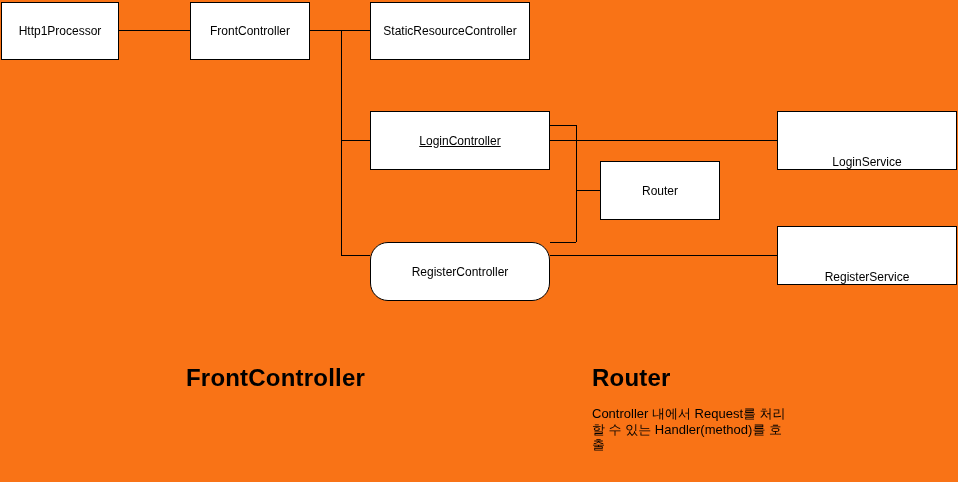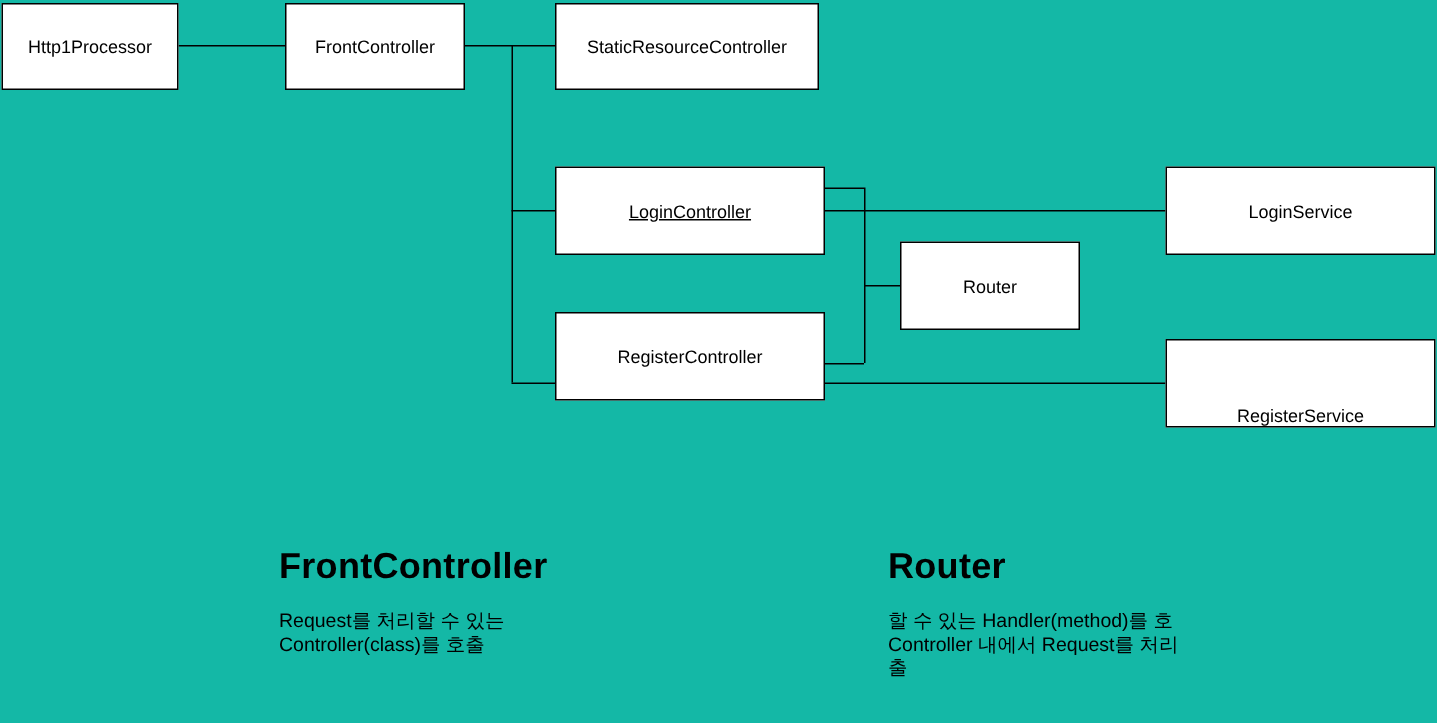--- a/index.html
+++ b/index.html
@@ -4,44 +4,44 @@
 <style>
   html, body {
     margin: 0;
     padding: 0;
     background: #ffffff;
   }
   .canvas {
     position: relative;
     width: 958px;
     height: 482px;
-    background: #14b8a6;
+    background: #f97316;
     font-family: "Liberation Sans", sans-serif;
     overflow: hidden;
   }
   .node {
     position: absolute;
     box-sizing: border-box;
     border: 1px solid #000000;
     background: #ffffff;
     display: flex;
     align-items: center;
     justify-content: center;
     text-align: center;
     font-size: 12px;
     color: #000000;
     white-space: nowrap;
   }
   #n-http1          { left: 1px;   top: 2px;   width: 118px; height: 58px; }
   #n-front          { left: 190px; top: 2px;   width: 120px; height: 58px; }
-  #n-static         { left: 370px; top: 2px;   width: 176px; height: 58px; }
+  #n-static         { left: 370px; top: 2px;   width: 160px; height: 58px; }
   #n-login          { left: 370px; top: 111px; width: 180px; height: 59px; text-decoration: underline; }
-  #n-register       { left: 370px; top: 208px; width: 180px; height: 59px; }
+  #n-register       { left: 370px; top: 242px; width: 180px; height: 59px; border-radius: 18px; }
   #n-router         { left: 600px; top: 161px; width: 120px; height: 59px; }
-  #n-loginservice   { left: 777px; top: 111px; width: 180px; height: 59px; }
+  #n-loginservice   { left: 777px; top: 111px; width: 180px; height: 59px; align-items: flex-end; }
   #n-registerservice{ left: 777px; top: 226px; width: 180px; height: 59px; align-items: flex-end; }
 
   .edge {
     position: absolute;
     background: #000000;
   }
   #e-http1-front      { left: 119px; top: 30px;  width: 71px;  height: 1px; }
   #e-front-static     { left: 310px; top: 30px;  width: 60px;  height: 1px; }
   #e-trunk            { left: 341px; top: 30px;  width: 1px;   height: 225px; }
   #e-trunk-login      { left: 341px; top: 140px; width: 29px;  height: 1px; }
@@ -108,28 +108,24 @@
   </div>
   <div class="node" id="n-loginservice">
     <span>LoginService</span>
   </div>
   <div class="node" id="n-registerservice">
     <span>RegisterService</span>
   </div>
 
   <div class="note" id="note-front">
     <div class="note-title">FrontController</div>
-    <div class="note-body">
-      <div>Request를 처리할 수 있는</div>
-      <div>Controller(class)를 호출</div>
-    </div>
   </div>
 
   <div class="note" id="note-router">
     <div class="note-title">Router</div>
     <div class="note-body">
+      <div>Controller 내에서 Request를 처리</div>
       <div>할 수 있는 Handler(method)를 호</div>
-      <div>Controller 내에서 Request를 처리</div>
       <div>출</div>
     </div>
   </div>
 
 </div>
 
 </body></html>

